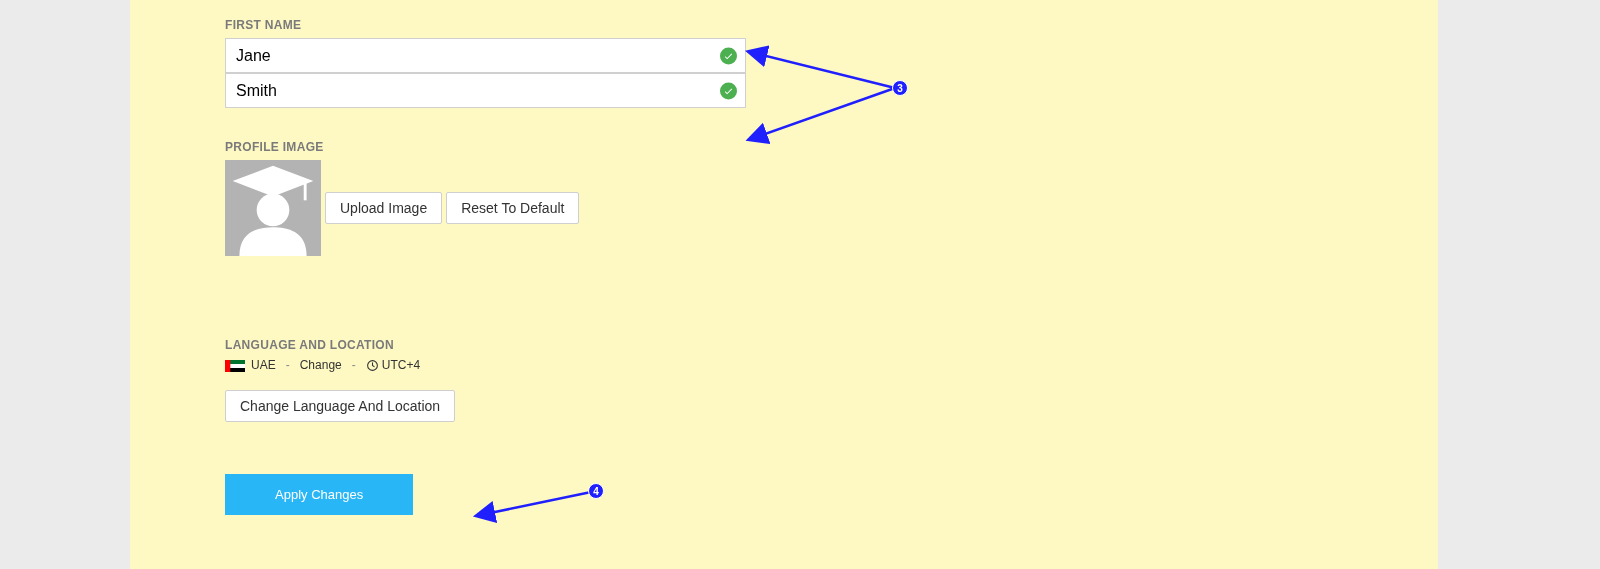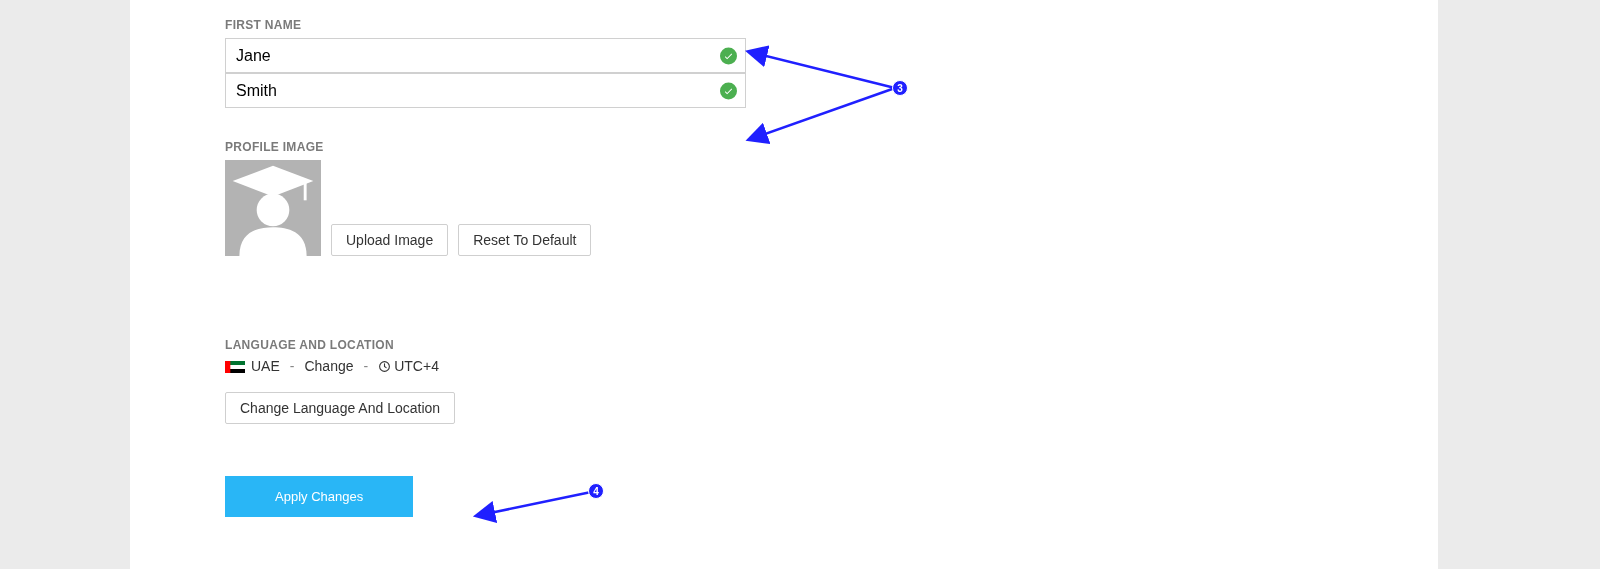--- a/index.html
+++ b/index.html
@@ -13,21 +13,21 @@
     height: 569px;
     overflow: hidden;
     position: relative;
   }
   .panel {
     position: absolute;
     left: 130px;
     top: 0;
     width: 1308px;
     height: 569px;
-    background: #ffffff;
+    background: #fef9c3;
     box-sizing: border-box;
   }
   .content {
     position: absolute;
     left: 95px;
     top: 0;
     width: 800px;
   }
   .section-label {
     font-size: 12px;
@@ -64,22 +64,22 @@
     height: 17px;
     border-radius: 50%;
     background: #4CAF50;
     display: flex;
     align-items: center;
     justify-content: center;
   }
   .check-badge svg { width: 11px; height: 11px; display: block;}
   .profile-row {
     display: flex;
-    align-items: flex-end;
-    gap: 10px;
+    align-items: center;
+    gap: 4px;
   }
   .avatar {
     width: 96px;
     height: 96px;
     background: #b3b3b3;
     position: relative;
     overflow: hidden;
   }
   .btn {
     display: inline-block;
@@ -87,23 +87,23 @@
     background: #fff;
     padding: 6px 14px;
     font-size: 14px;
     color: #333;
     cursor: pointer;
     border-radius: 2px;
     line-height: 18px;
   }
   .loc-row {
     display: flex;
-    align-items: center;
+    align-items: flex-end;
     gap: 6px;
-    font-size: 14px;
+    font-size: 12px;
     color: #333;
     margin-top: 4px;
   }
   .sep { color: #888; margin: 0 4px; }
   .apply-btn {
     display: inline-block;
     background: #29b6f6;
     color: #fff;
     font-size: 13px;
     font-weight: 500;

